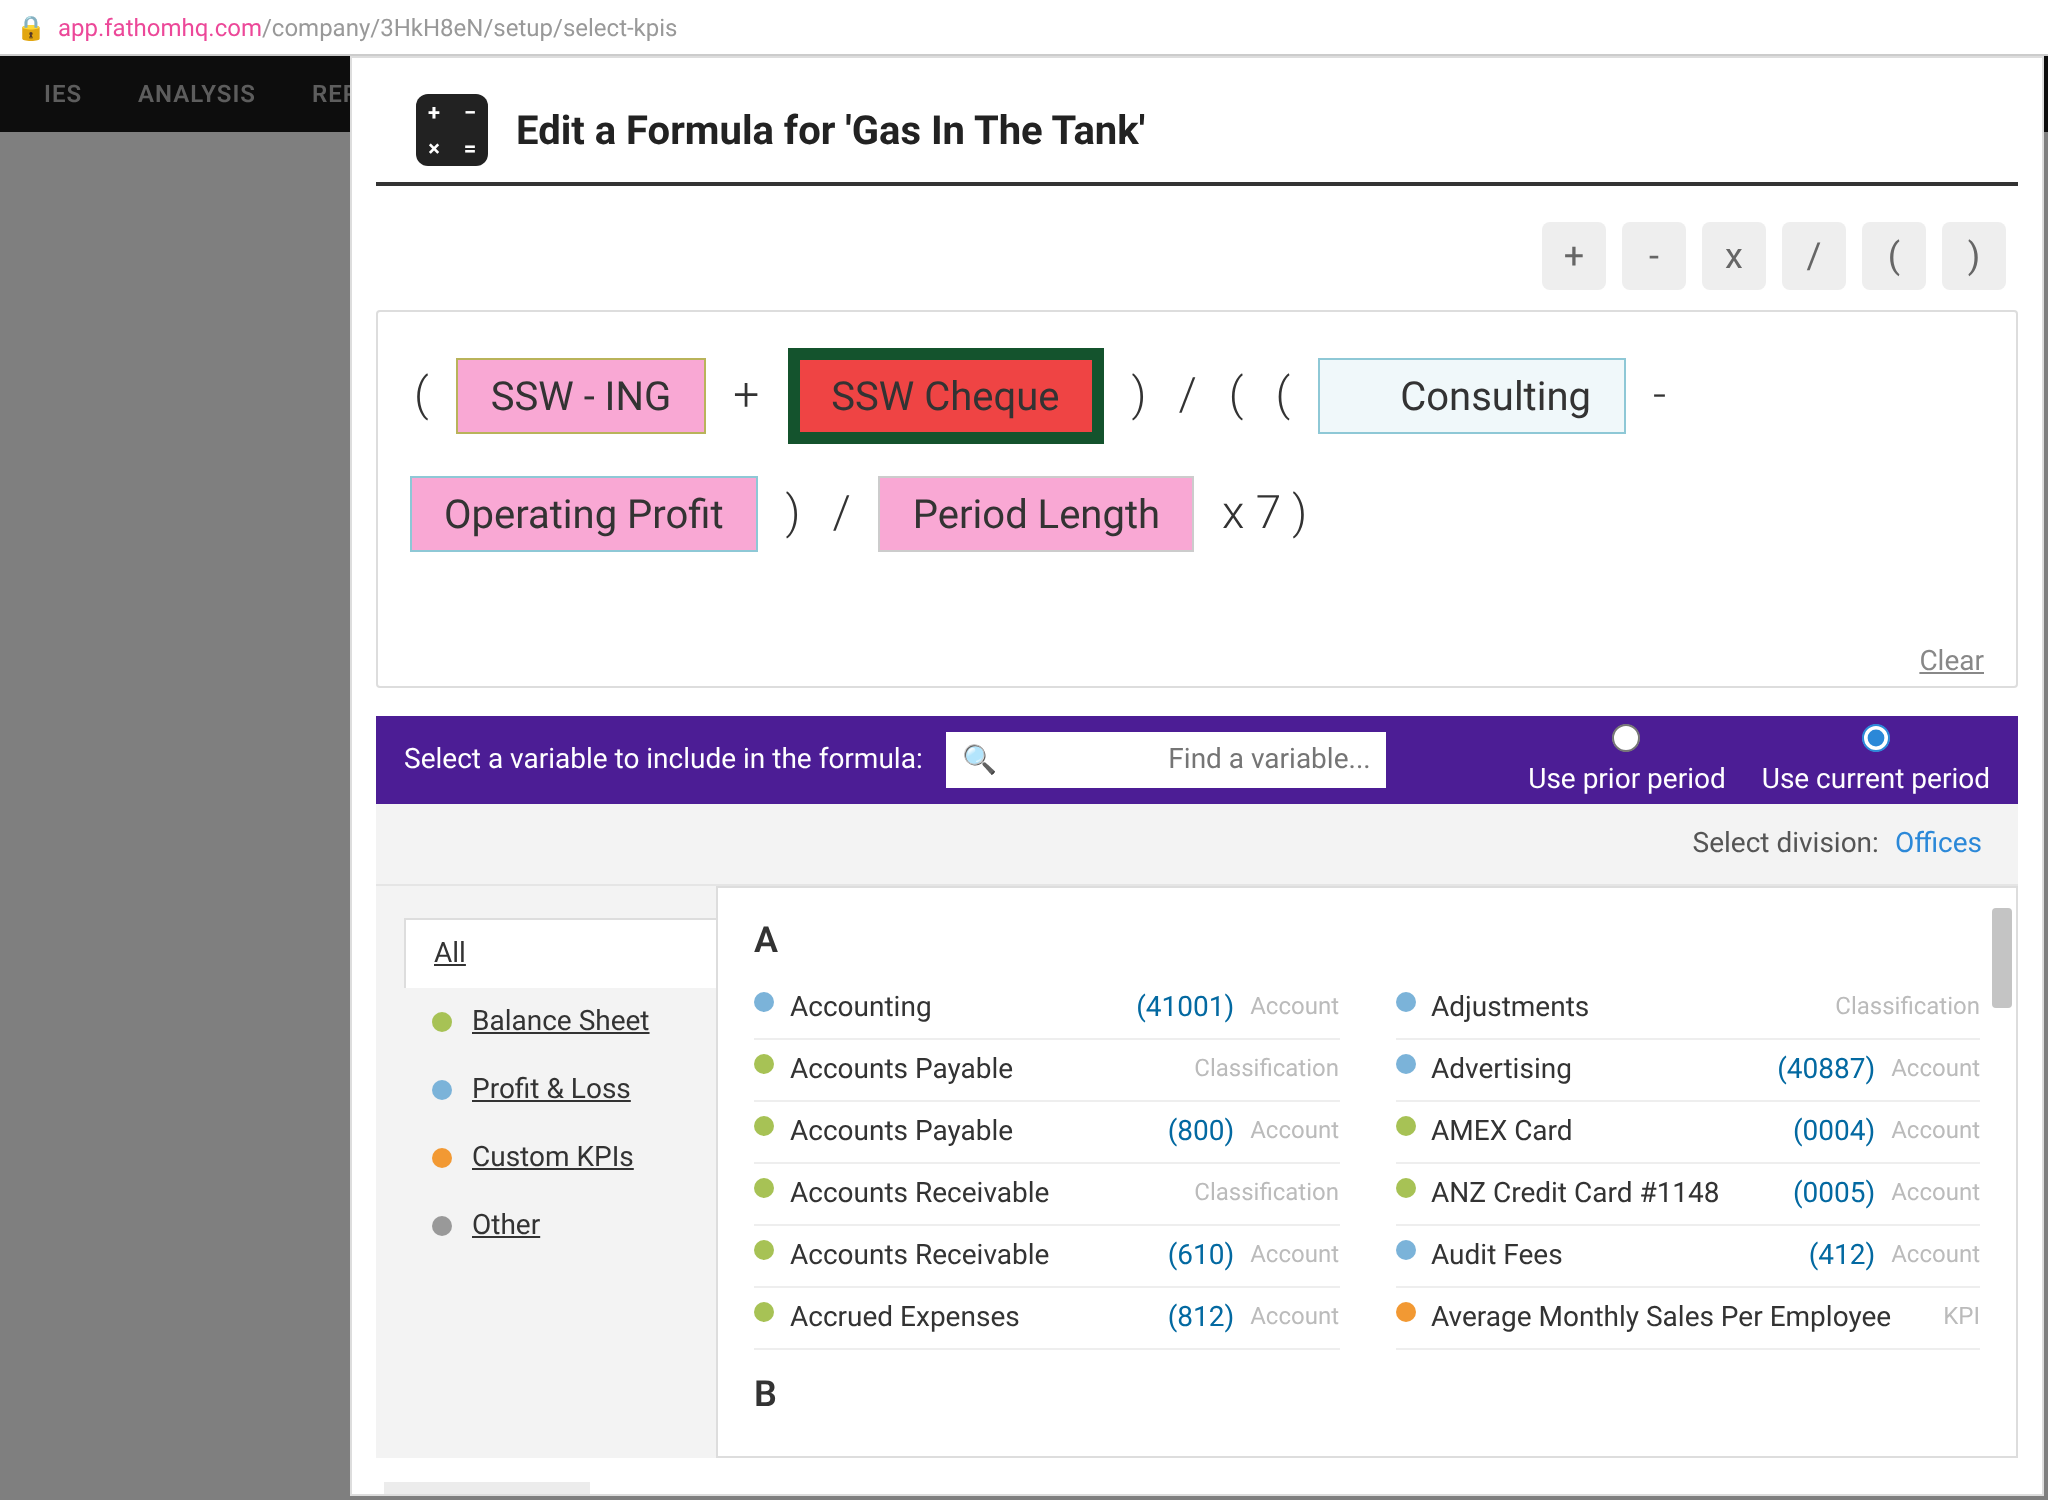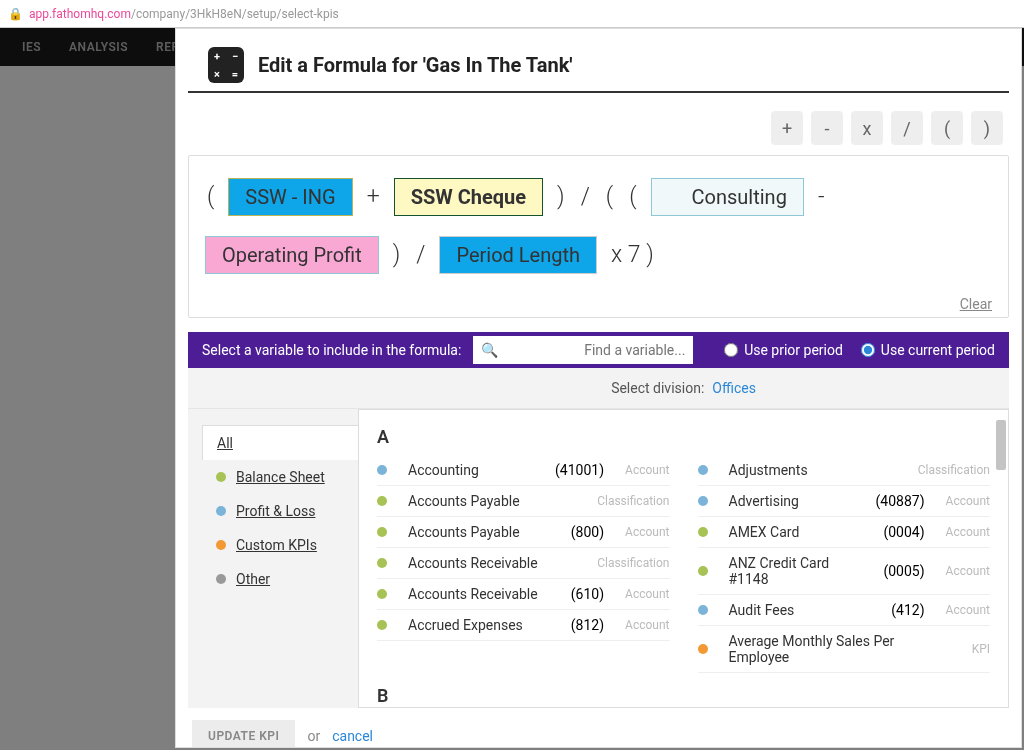--- a/index.html
+++ b/index.html
@@ -23,61 +23,61 @@
 .modal-header h1 { font-size: 20px; font-weight: 700; color: #222; }
 
 
 .op-row { padding: 18px 18px 10px; display: flex; justify-content: flex-end; gap: 8px; }
 .op-btn { width: 32px; height: 34px; background: #eee; border: none; border-radius: 4px; font-size: 18px; color: #666; cursor: pointer; }
 
 
 .formula-wrap { margin: 0 12px; border: 1px solid #ddd; border-radius: 2px; padding: 18px 16px 4px; }
 .formula { display: flex; flex-wrap: wrap; align-items: center; gap: 12px; font-size: 23px; color: #333; line-height: 46px; }
 .formula .tok { padding: 0 2px; font-weight: 300; }
-.chip { display: inline-block; padding: 6px 16px; font-size: 20px; line-height: 24px; background: #0ea5e9; }
+.chip { display: inline-block; padding: 6px 16px; font-size: 20px; line-height: 24px; background: #f9a8d4; }
 .chip.k1 { border: 1px solid #b9b35a; }
-.chip.k2 { border: 1px solid #14532d; background: #fef9c3; font-weight: bold; }
+.chip.k2 { border: 6px solid #14532d; background: #ef4444; }
 .chip.k3 { border: 1px solid #8ec8d6; background: #f0f8fa; padding-left: 40px; }
 .chip.k4 { border: 1px solid #8ec8d6; background: #f9a8d4; }
 .chip.k5 { border: 1px solid #ccc; }
-.clear { text-align: right; margin-top: 16px; }
+.clear { text-align: right; margin-top: 40px; }
 .clear a { color: #888; font-size: 14px; text-decoration: underline; }
 
 
 .var-bar { margin: 14px 12px 0; background: #4c1d95; color: #fff; padding: 4px 14px; display: flex; align-items: center; gap: 12px; font-size: 14px; }
 .var-bar .lbl { flex: 0 0 auto; }
 .var-search { flex: 0 0 220px; position: relative; }
 .var-search input { width: 100%; padding: 6px 8px 6px 28px; border: none; font-size: 14px; text-align: right; }
 .var-search .sicon { position: absolute; left: 8px; top: 50%; transform: translateY(-50%); color: #888; font-size: 14px; }
 .spacer { flex: 1; }
 .radio-group { display: flex; gap: 18px; }
-.radio-group label { display: flex; align-items: center; gap: 6px; font-size: 14px; cursor: pointer; }
+.radio-group label { display: flex; align-items: center; gap: 6px; font-size: 14px; cursor: pointer; flex-direction: column; }
 .radio-group input { accent-color: #2b88d8; width: 14px; height: 14px; }
 
 
 .division-row { margin: 0 12px; background: #f3f3f3; padding: 12px 18px; font-size: 14px; color: #555; }
-.division-row .r { display: flex; gap: 8px; justify-content: center; padding-left: 170px; }
+.division-row .r { display: flex; gap: 8px; justify-content: flex-end; padding-left: 170px; }
 .division-row a { color: #2b88d8; text-decoration: none; }
 
 
 .var-panel { margin: 0 12px; background: #f3f3f3; display: flex; border-top: 1px solid #e5e5e5; height: 300px; }
 .cat-tabs { width: 170px; padding: 16px 0 0 14px; }
 .cat-tabs .tab { padding: 9px 14px; font-size: 14px; color: #333; display: flex; align-items: center; gap: 10px; cursor: pointer; text-decoration: underline; }
 .cat-tabs .tab.active { background: #fff; border: 1px solid #ddd; border-bottom: none; border-right: none; }
 .dot { width: 10px; height: 10px; border-radius: 50%; display: inline-block; }
 .dot.blue { background: #7bb3d9; }
 .dot.green { background: #a7c255; }
 .dot.orange { background: #f29933; }
 .dot.grey { background: #999; }
 .var-list { flex: 1; background: #fff; border: 1px solid #ddd; position: relative; overflow-y: auto; padding: 12px 18px; }
 .var-list h3 { font-size: 18px; font-weight: 600; color: #333; margin: 4px 0 8px; }
 .cols { display: grid; grid-template-columns: 1fr 1fr; column-gap: 28px; }
-.vitem { display: flex; align-items: center; border-bottom: 1px solid #eee; padding: 7px 0; font-size: 14px; color: #333; gap: 21px; cursor: pointer; }
+.vitem { display: flex; border-bottom: 1px solid #eee; padding: 7px 0; font-size: 14px; color: #333; gap: 8px; cursor: pointer; }
 .vitem .name { flex: 1; }
-.vitem .code { color: #000000; }
+.vitem .code { color: #0369a1; }
 .vitem .type { color: #bbb; font-size: 12px; }
 .scroll-thumb { position: absolute; right: 2px; top: 10px; width: 10px; height: 50px; background: #c4c4c4; border-radius: 2px; }
 
 
 .footer { margin: 0 12px; padding: 12px 4px 10px; display: flex; align-items: center; gap: 12px; font-size: 14px; }
 .footer button { background: #ececec; border: none; padding: 9px 16px; font-size: 12px; font-weight: 600; letter-spacing: 0.5px; color: #888; cursor: pointer; }
 .footer .or { color: #888; }
 .footer a { color: #2b88d8; text-decoration: none; }
 </style>
 </head>

